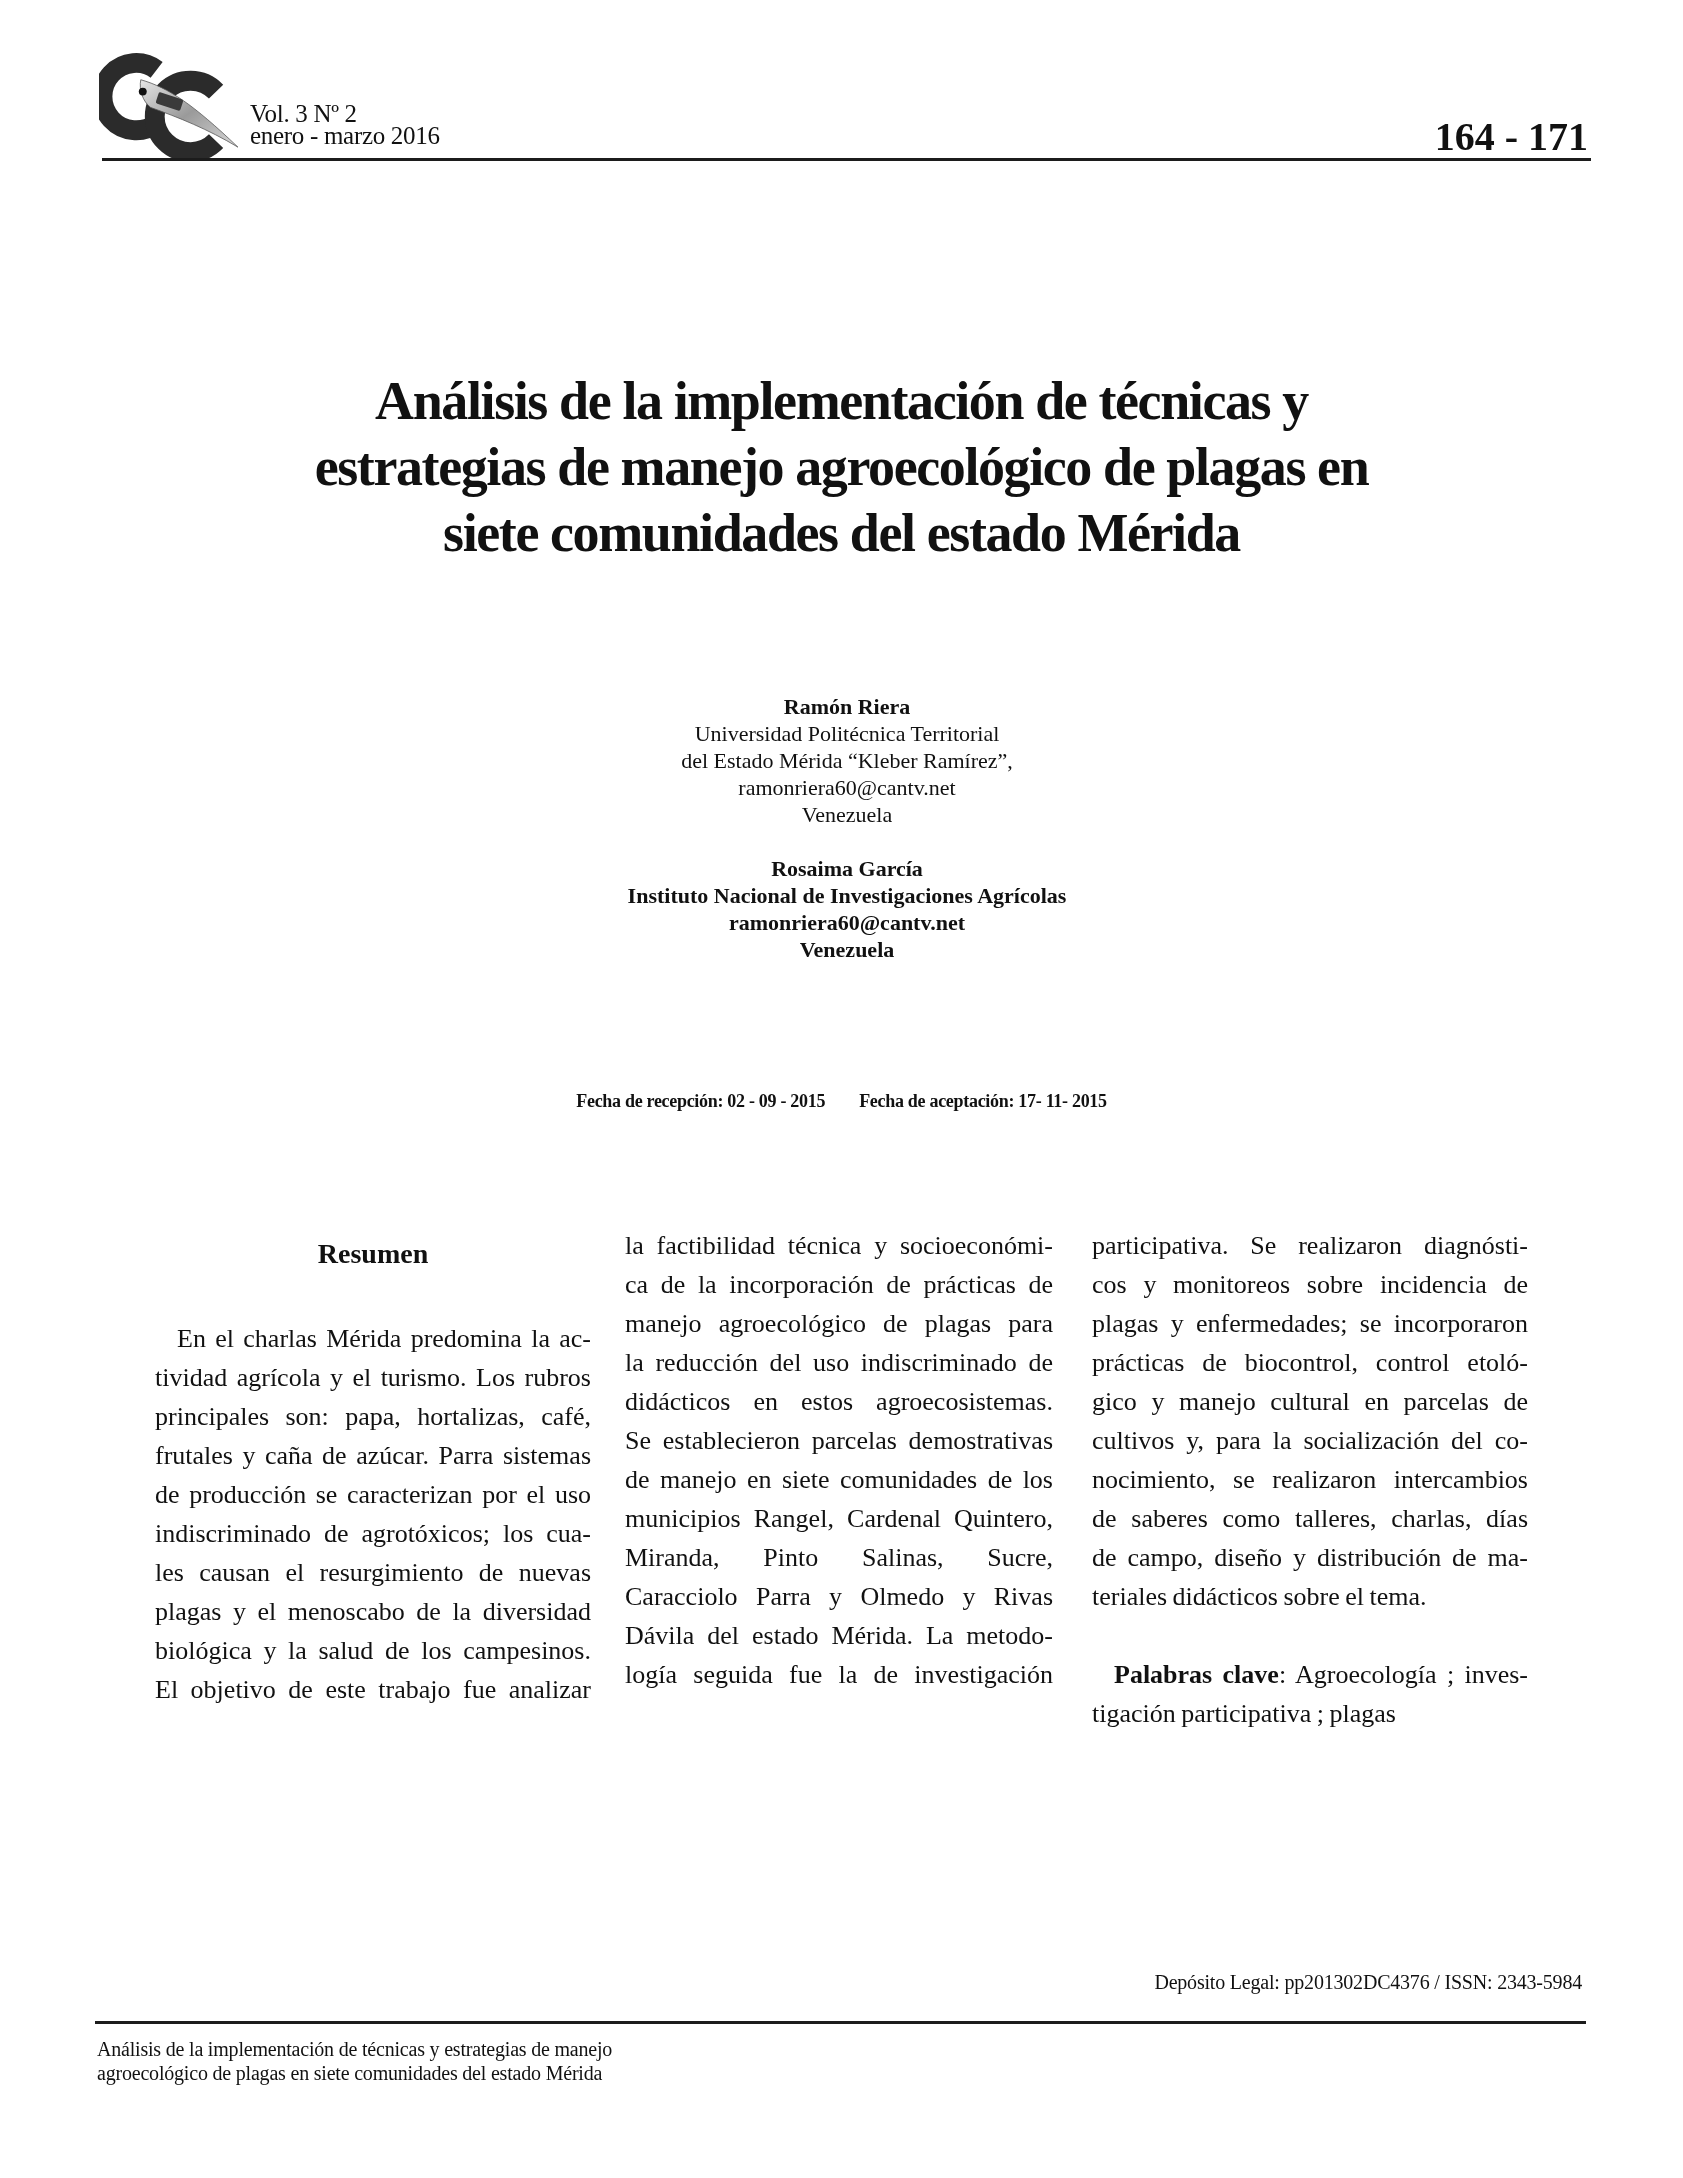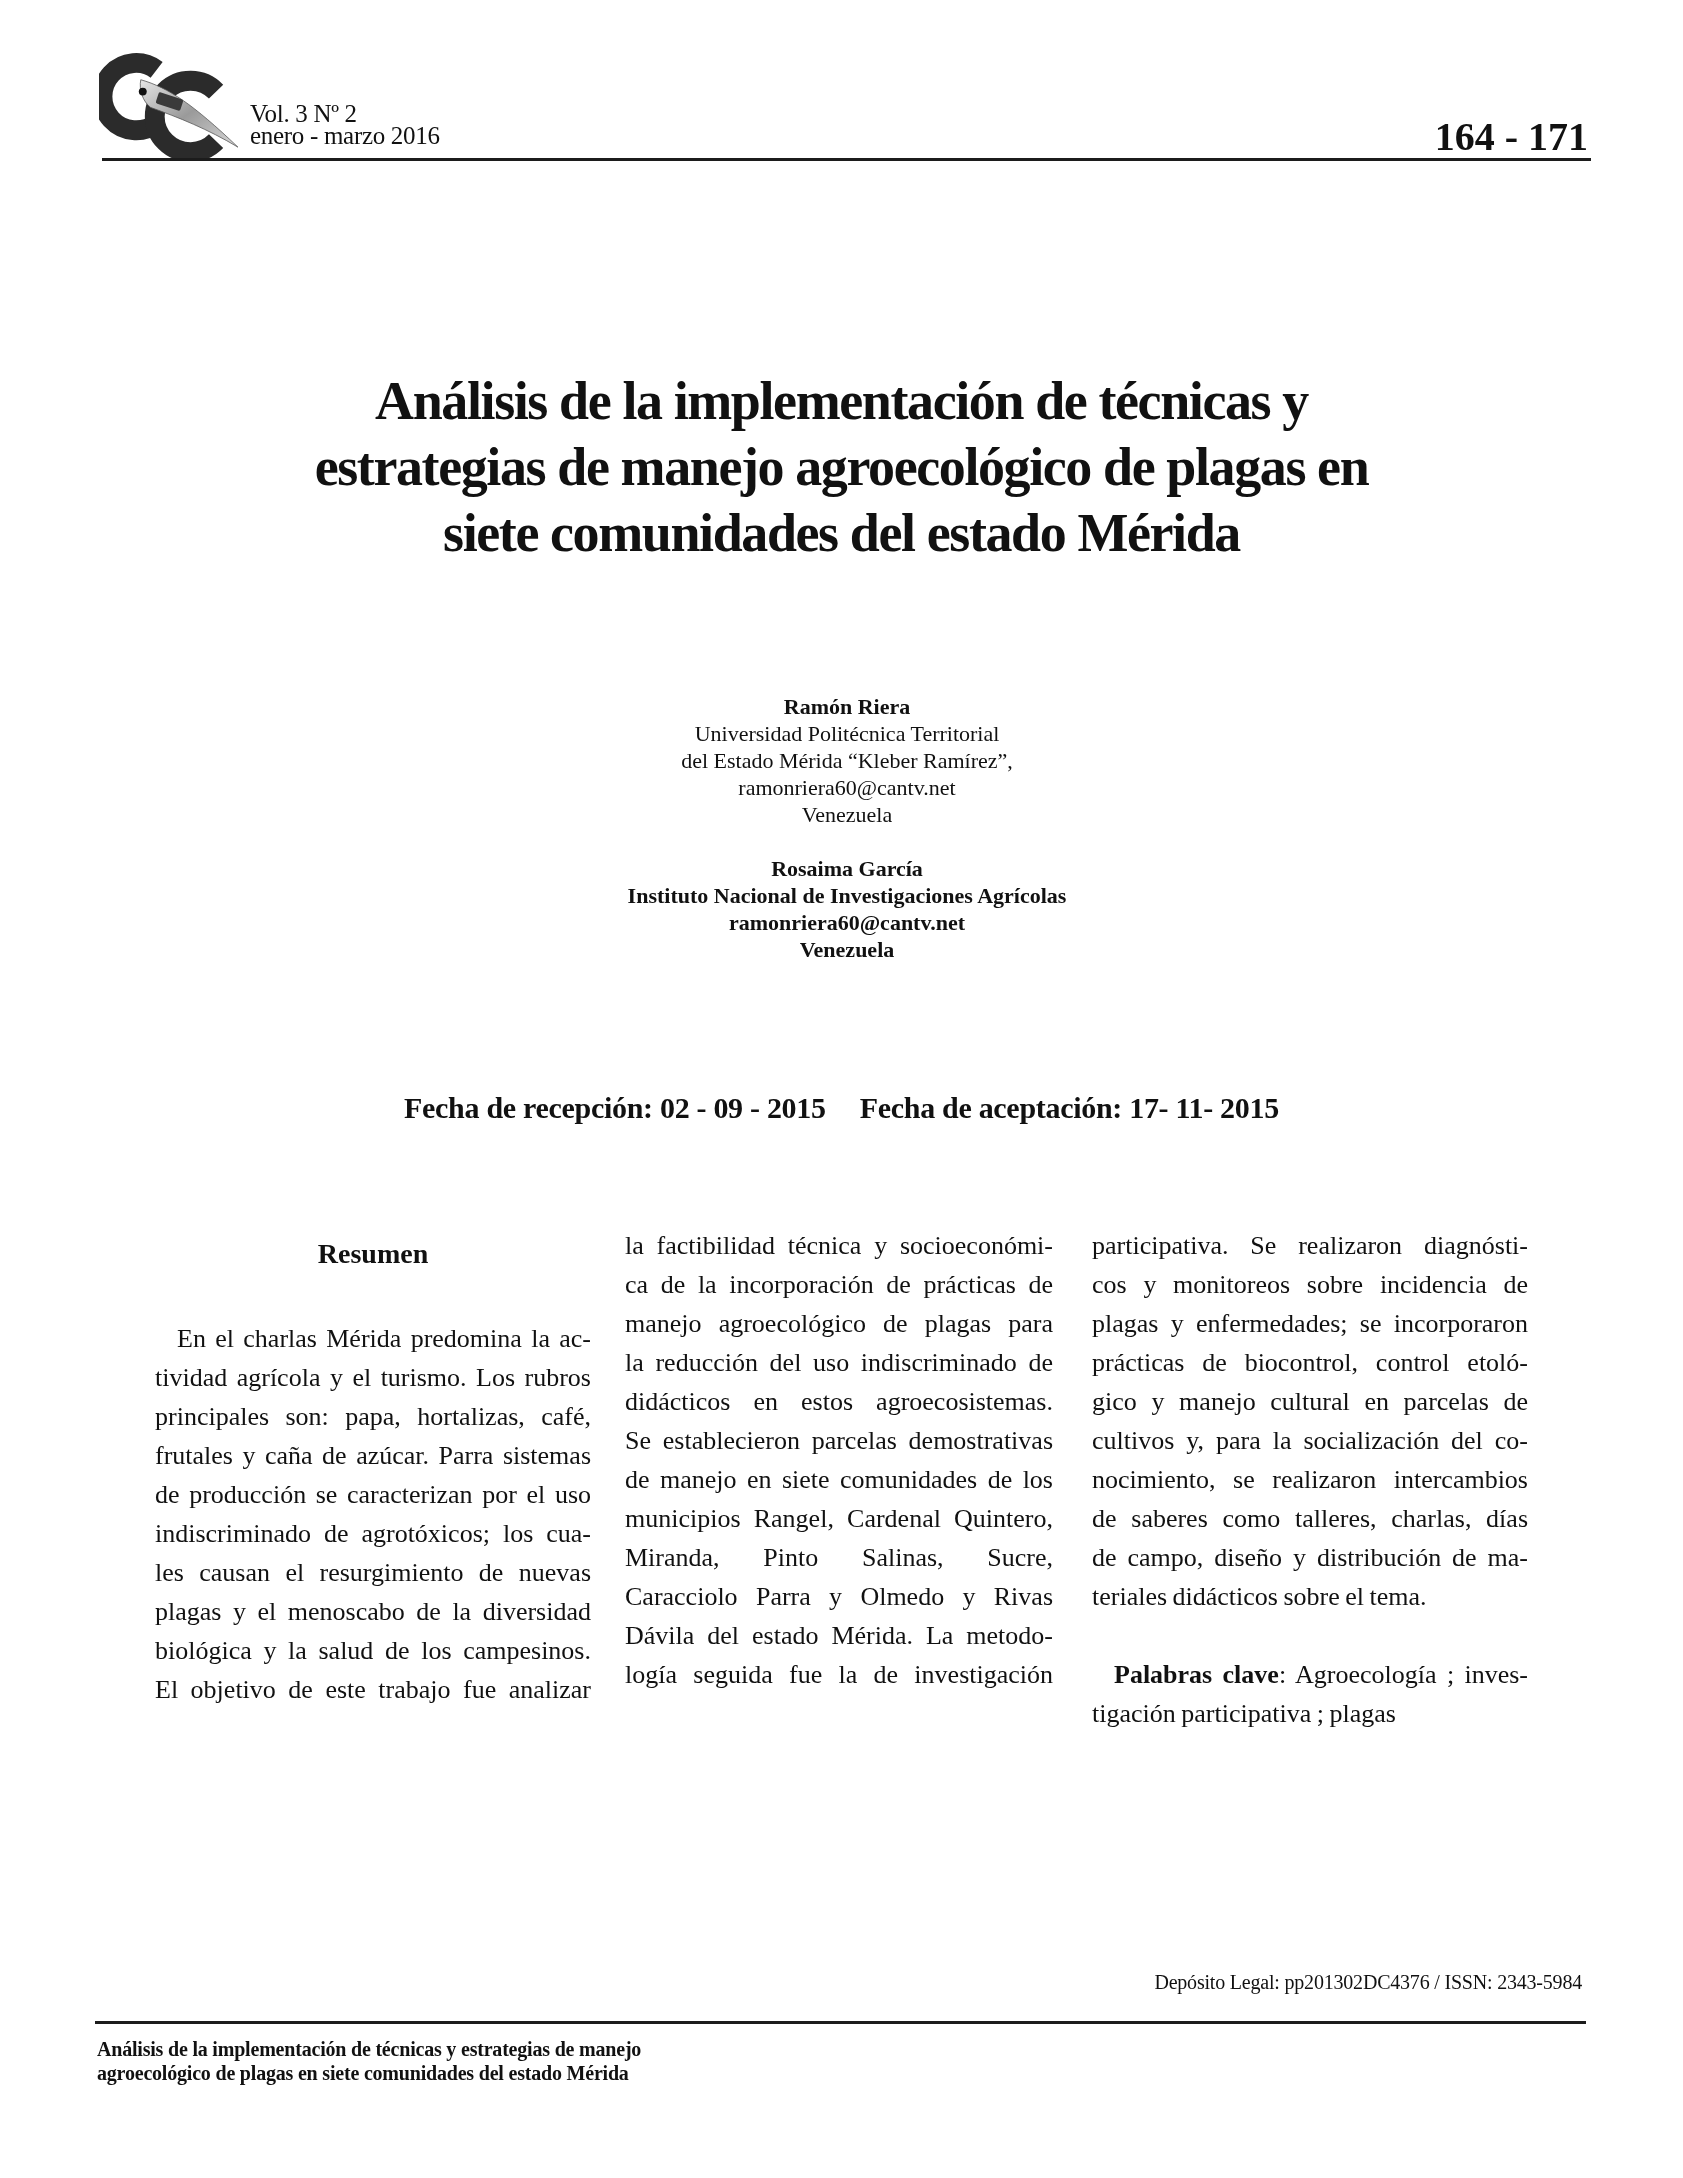--- a/index.html
+++ b/index.html
@@ -17,38 +17,38 @@
   .title { left: 99px; width: 1485px; top: 368px; text-align: center;
            font-size: 54px; line-height: 66px; font-weight: bold; letter-spacing: -1.4px; }
   .title span { display: block; }
 
   
   .authors { left: 446px; width: 802px; top: 693px; text-align: center; font-size: 22px; line-height: 27px; }
   .authors .b { font-weight: bold; }
   .authors .gap { height: 27px; }
 
   
-  .dates { left: 297px; width: 1089px; top: 1091px; text-align: center; font-size: 30px; font-weight: bold; white-space: nowrap; letter-spacing: -0.3px; }
+  .dates { left: 297px; width: 1089px; top: 1091px; text-align: center; font-size: 18px; font-weight: bold; white-space: nowrap; letter-spacing: -0.3px; }
   .dates .sep { display: inline-block; width: 34px; }
 
   
   .col { top: 1226px; font-size: 26px; line-height: 39px; text-align: justify; hyphens: none; word-spacing: -1px; }
   .col1 { left: 155px; width: 436px; }
   .col2 { left: 625px; width: 428px; }
   .col3 { left: 1092px; width: 436px; }
   .col .line { display: block; text-align: justify; text-align-last: justify; white-space: nowrap; overflow: visible; height: 39px; }
   .col .line.last { text-align-last: left; }
   .col .indent { padding-left: 22px; }
   .col h2 { margin: 8px; font-size: 28px; font-weight: bold; text-align: center; line-height: 39px; height: 77px; }
   .col .blank { height: 39px; }
   .col .kw { font-weight: bold; }
 
   
   .footer-rule { left: 95px; top: 2021px; width: 1491px; height: 3px; background: #1c1c1c; }
-  .footer-left { left: 97px; top: 2037px; font-size: 20px; line-height: 24px; letter-spacing: -0.2px; white-space: nowrap; font-weight: bold; }
+  .footer-left { left: 97px; top: 2037px; font-size: 20px; line-height: 24px; letter-spacing: -0.2px; white-space: nowrap; }
   .footer-right { right: 101px; top: 1970px; font-size: 20px; line-height: 24px; letter-spacing: -0.2px; white-space: nowrap; }
 </style>
 </head>
 <body>
 
 <div class="abs logo">
   <svg width="144" height="109" viewBox="0 0 145 110">
     <defs>
       <linearGradient id="blade" x1="0" y1="0" x2="1" y2="1">
         <stop offset="0" stop-color="#e6e6e6"></stop>

